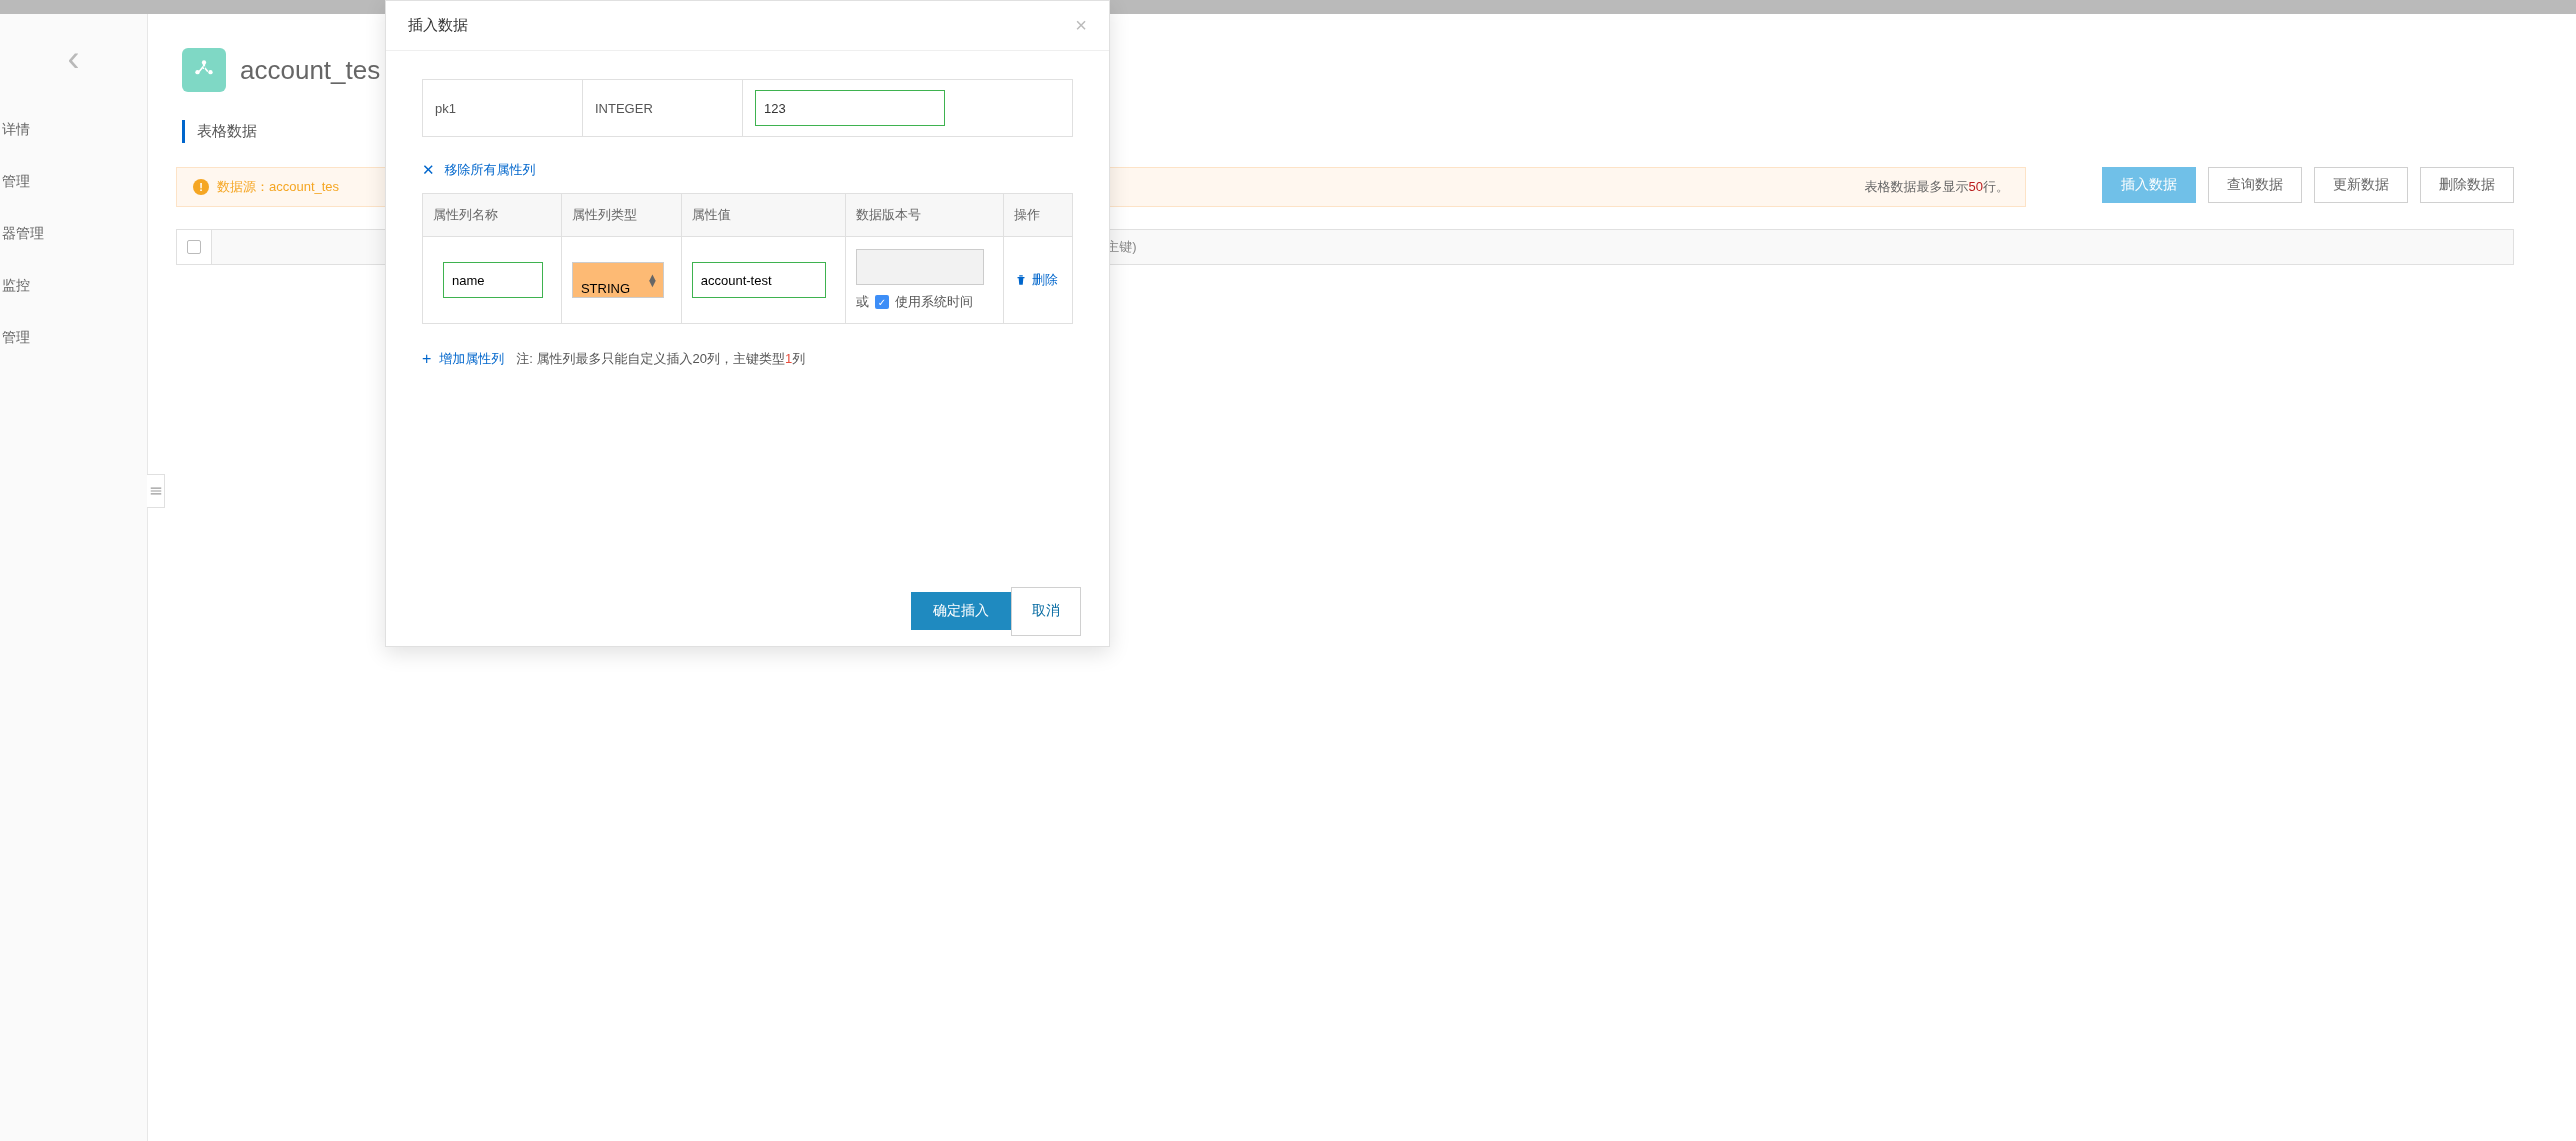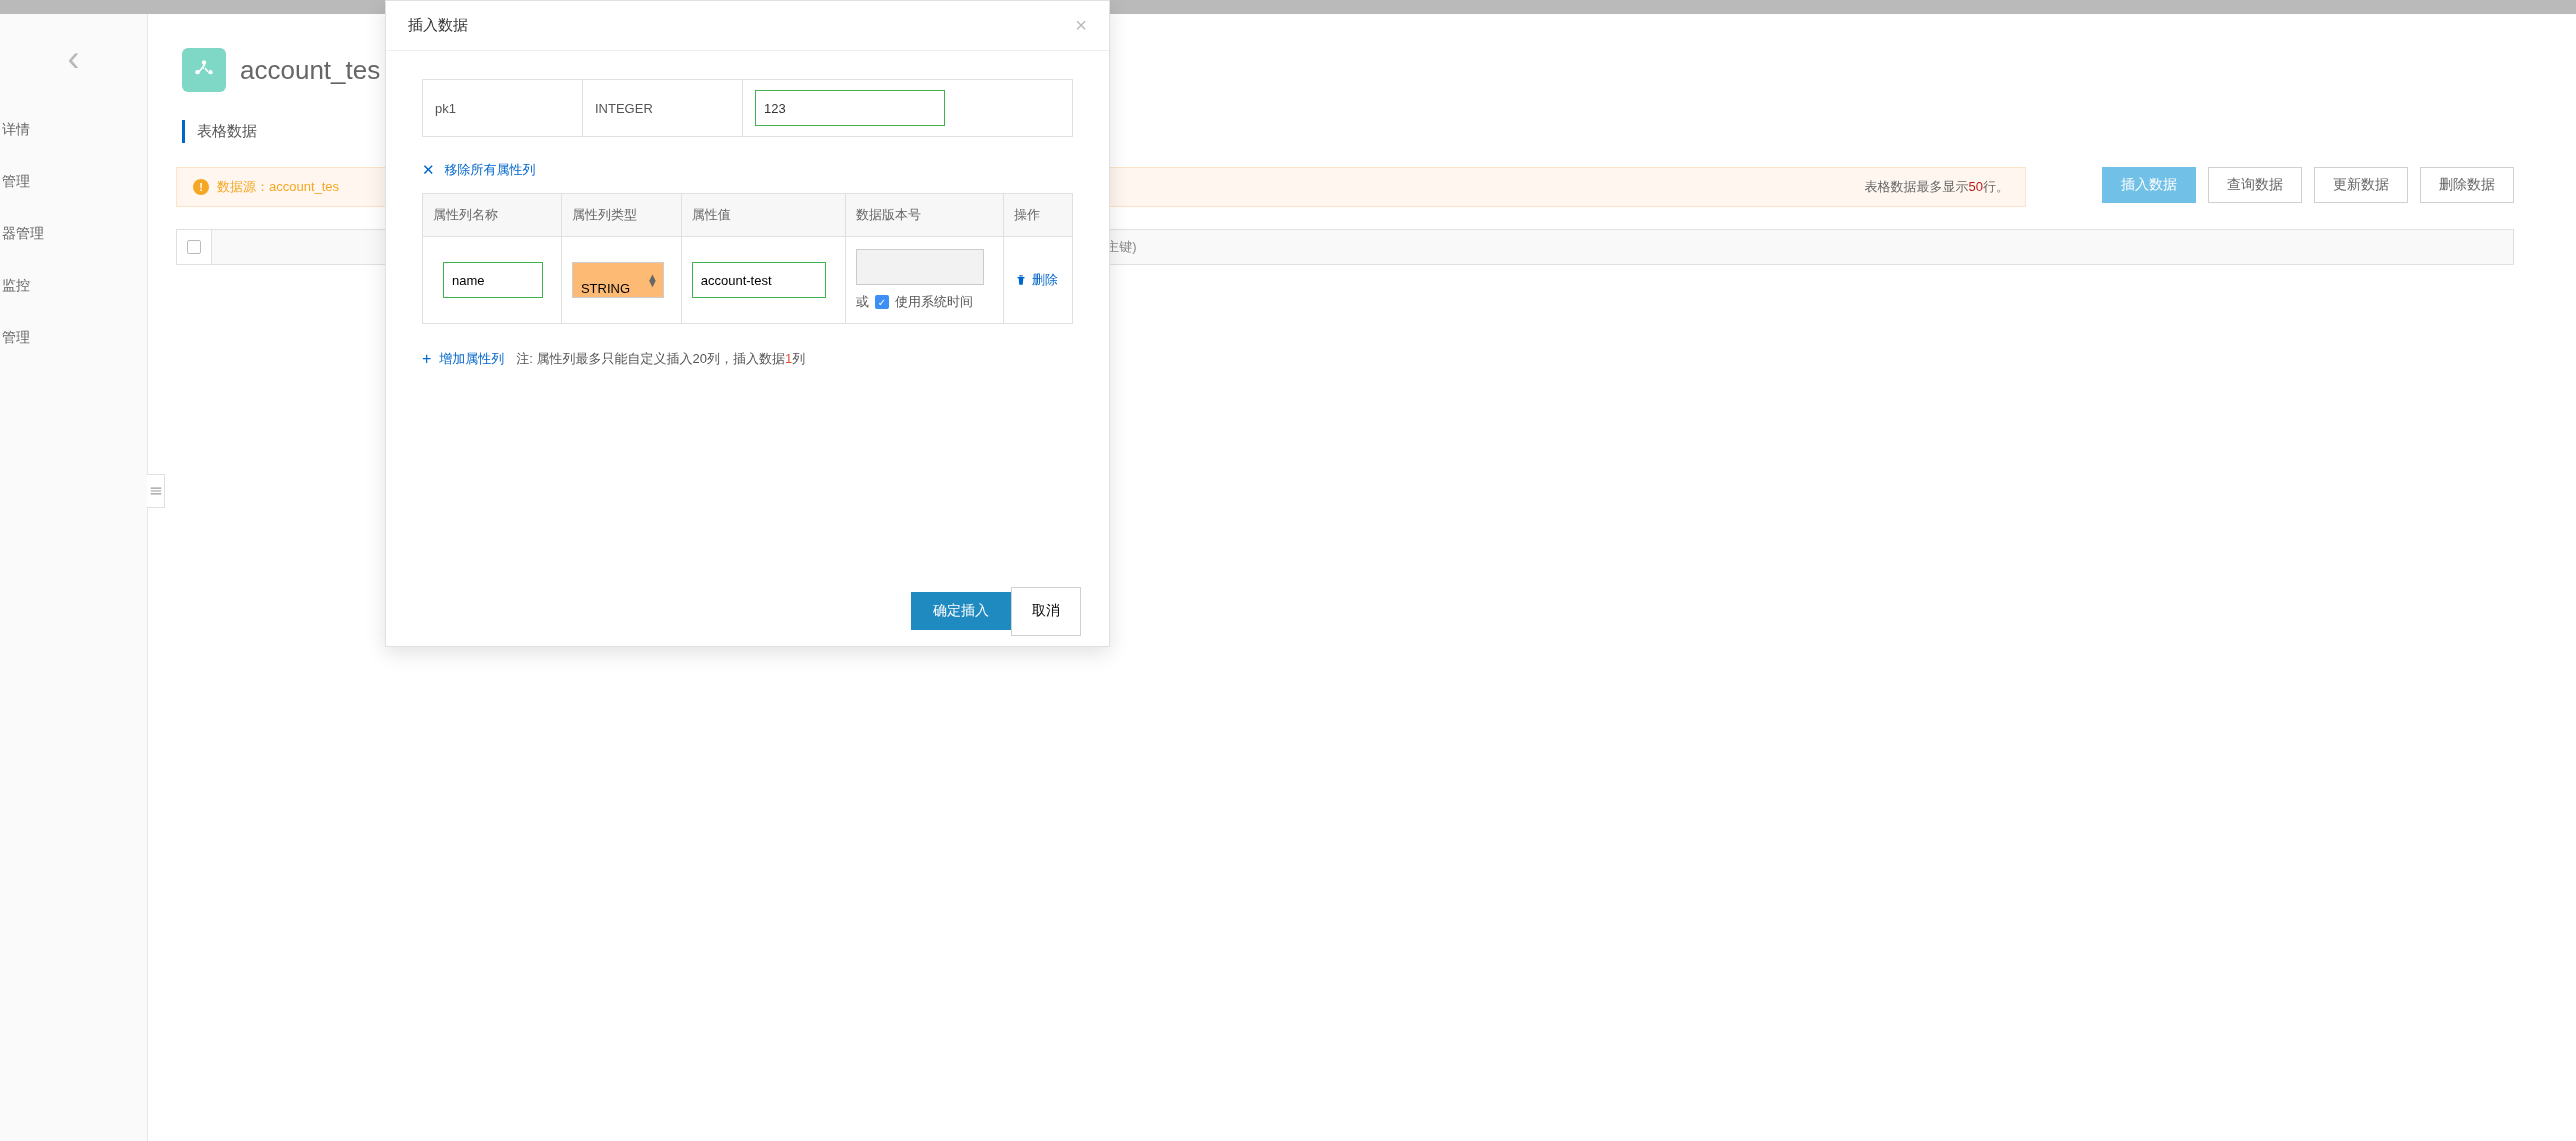--- a/index.html
+++ b/index.html
@@ -163,21 +163,21 @@
     .add-row{ display:flex;align-items:center;gap:12px;margin-top:26px;font-size:13px;}
     .add-link{color:#06c;display:flex;align-items:center;gap:8px;cursor:pointer;}
     .add-note{color:#555;}
     .add-note .red{color:#e74c3c;}
 
     .modal-foot{
       height:70px;padding:0 28px;
       display:flex;align-items:center;justify-content:flex-end;gap:0;
     }
     .btn-primary{ height:38px;padding:0 22px;background:#1f8ac0;color:#fff;border:none;font-size:14px;cursor:pointer;}
-    .btn-default{ height:49px;padding:0 20px;background:#fff;color:#000000;border:1px solid #d0d0d0;font-size:14px;cursor:pointer;}
+    .btn-default{ height:49px;padding:0 20px;background:#fff;color:#0369a1;border:1px solid #d0d0d0;font-size:14px;cursor:pointer;}
 
     
     @media (max-width:2575px){ .app{transform:scale(.6);} }
   </style>
 </head>
 <body>
 
 <div class="app">
   <div class="topbar"></div>
 
@@ -312,21 +312,21 @@
         </tr>
       </tbody>
         </table>
 
       <div class="add-row">
         <span class="add-link">
           <span style="font-size:16px;">+</span>
           <span>增加属性列</span>
         </span>
         <span class="add-note">
-          <span>注: 属性列最多只能自定义插入20列，插入数据</span><span class="red">1</span><span>列</span>
+          <span>注: 属性列最多只能自定义插入20列，主键类型</span><span class="red">1</span><span>列</span>
         </span>
       </div>
     </div>
 
     <div class="modal-foot">
       <button class="btn-primary">确定插入</button>
       <button class="btn-default">取消</button>
     </div>
   </div>
 </div>

